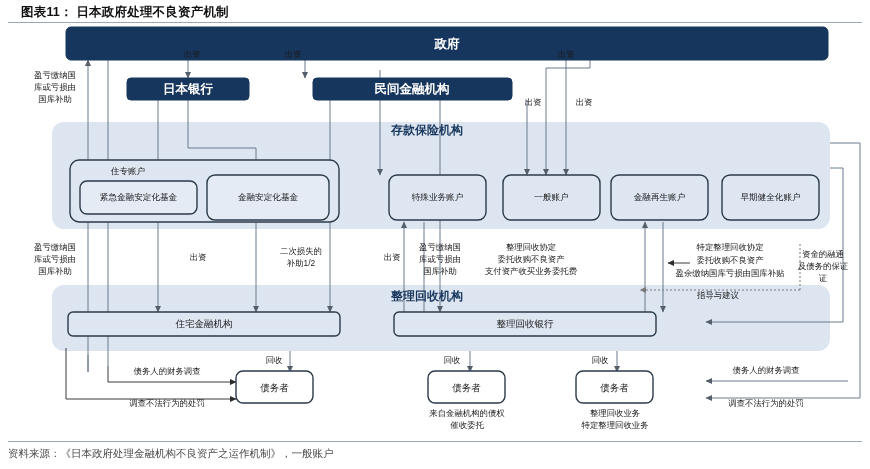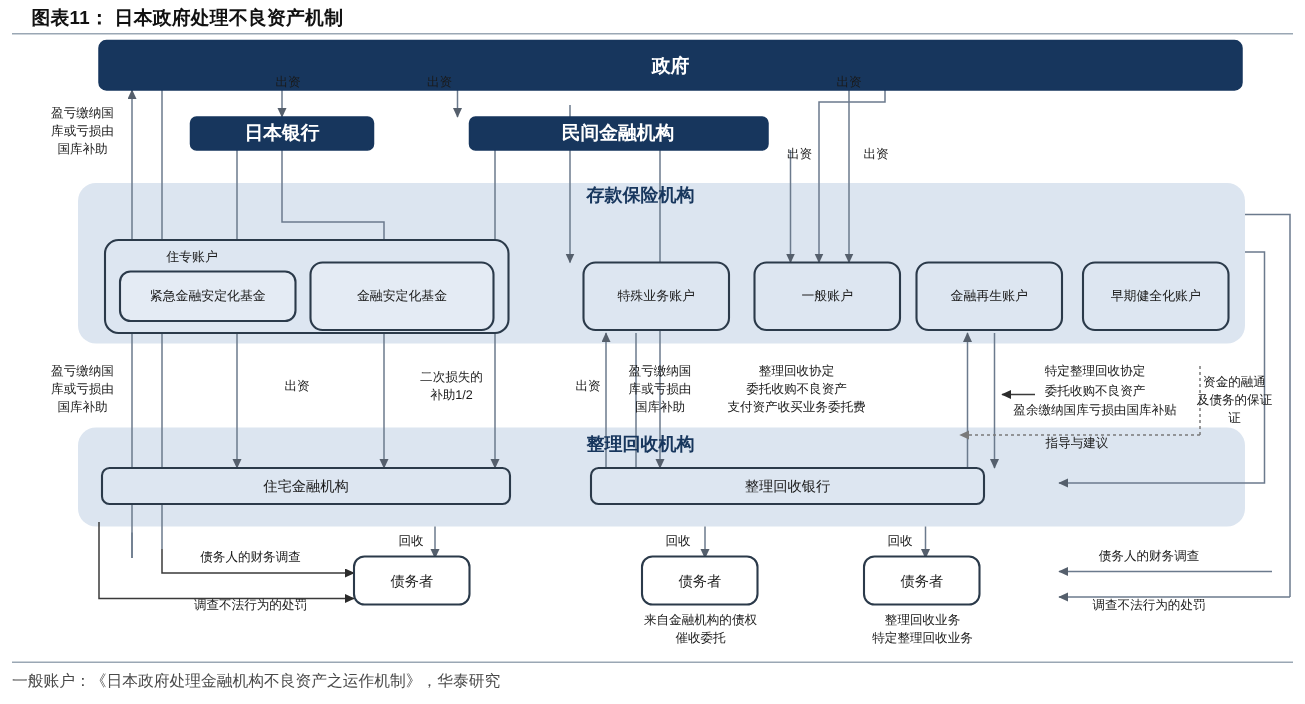--- a/index.html
+++ b/index.html
@@ -213,14 +213,14 @@
       <text class="ann" x="467" y="426">催收委托</text>
     </g>
 
     <g>
       <text class="ann" x="615" y="414">整理回收业务</text>
       <text class="ann" x="615" y="426">特定整理回收业务</text>
     </g>
   </svg>
 
   <div class="src-rule"></div>
-  <div class="source">一般账户：《日本政府处理金融机构不良资产之运作机制》，华泰研究</div>
+  <div class="source">资料来源：《日本政府处理金融机构不良资产之运作机制》，一般账户</div>
 </div>
 
 </body></html>

